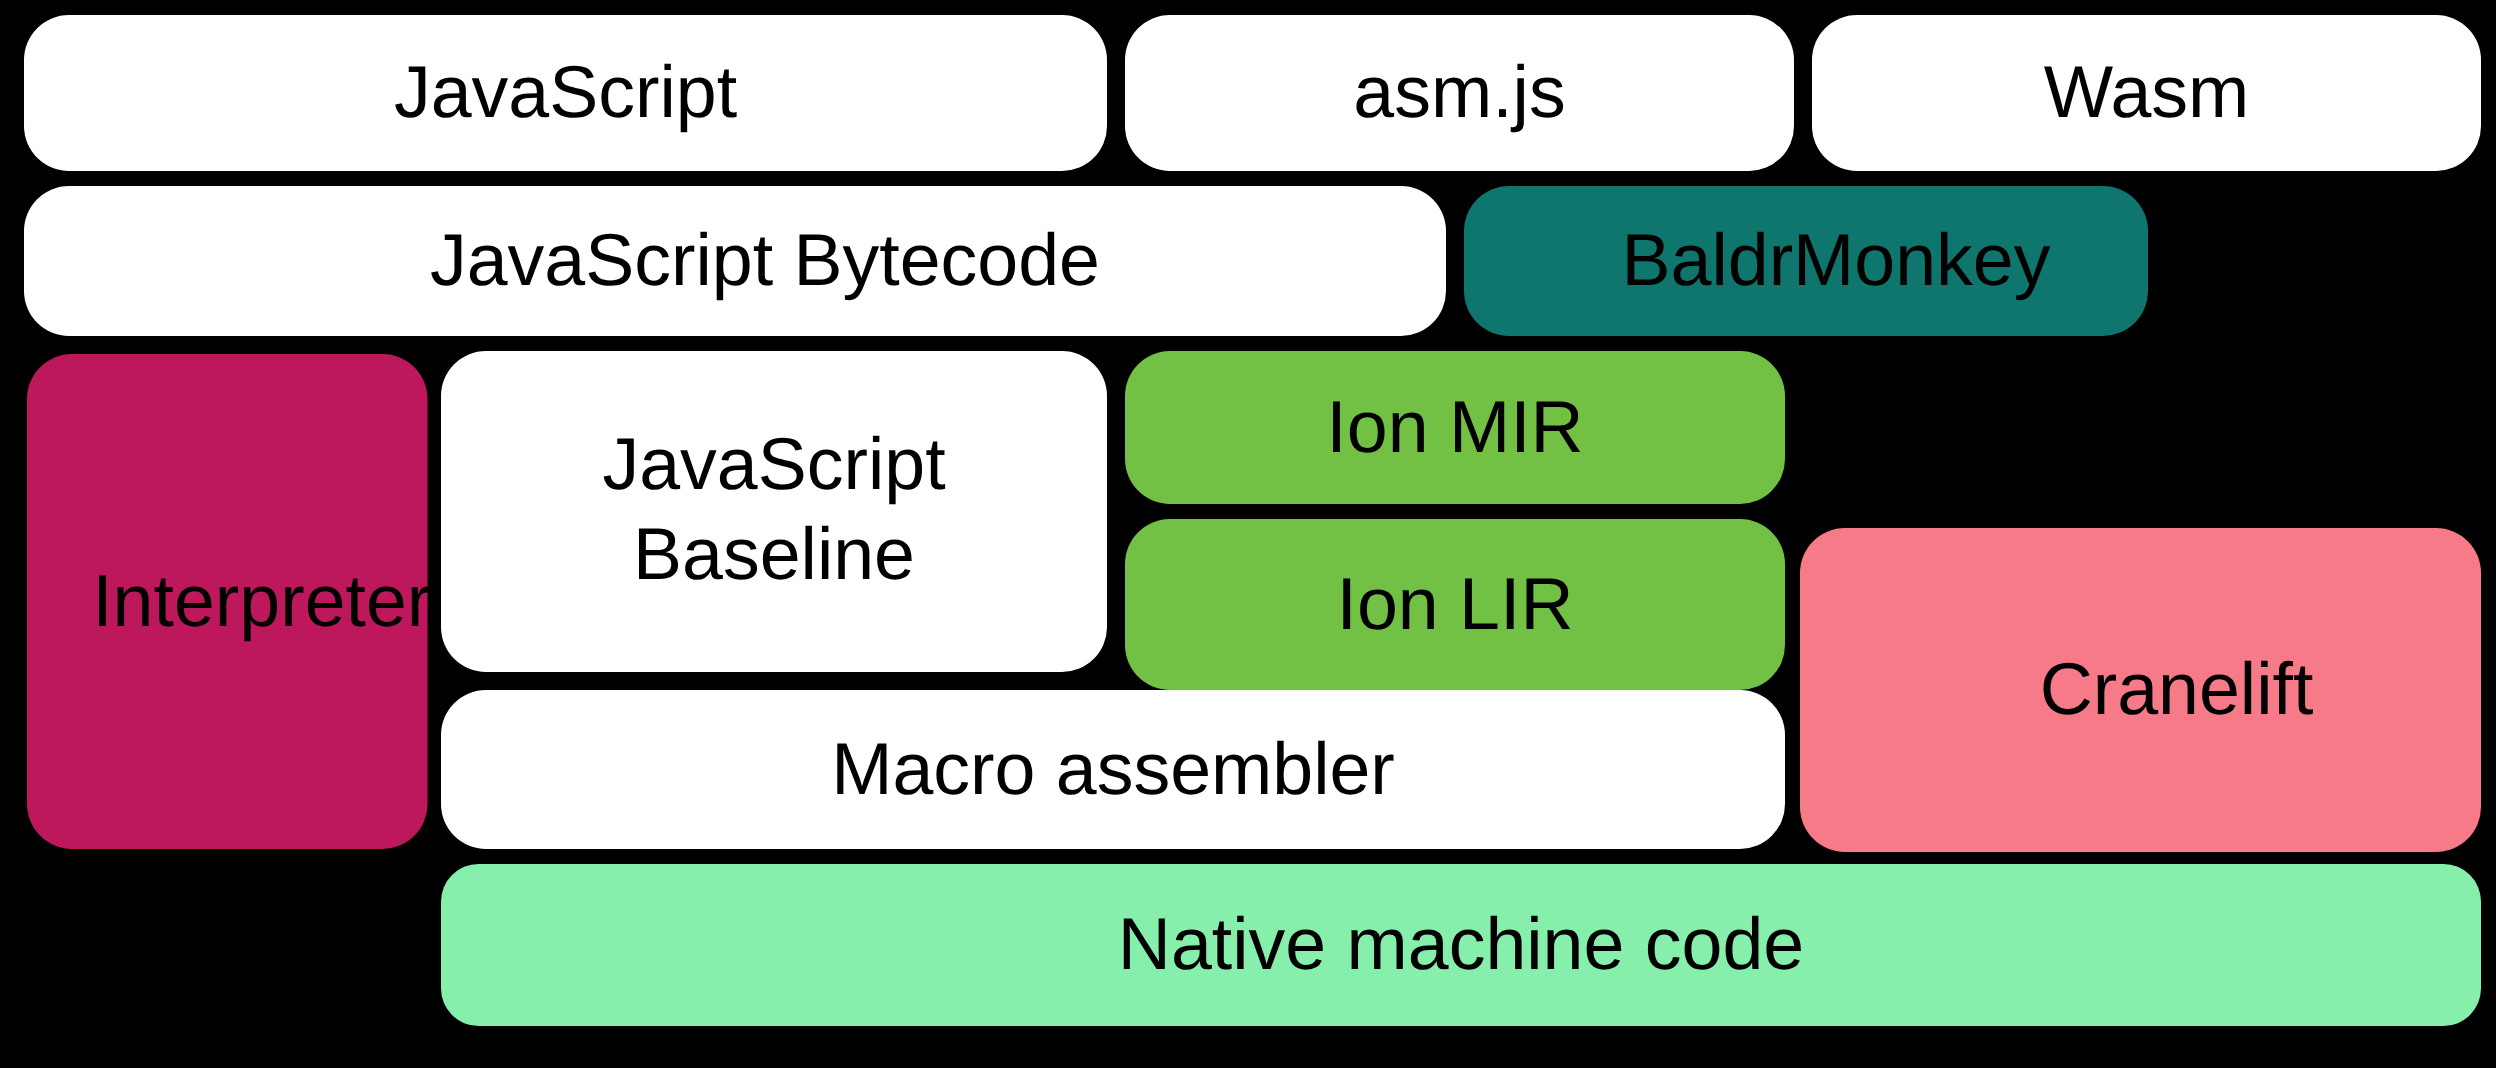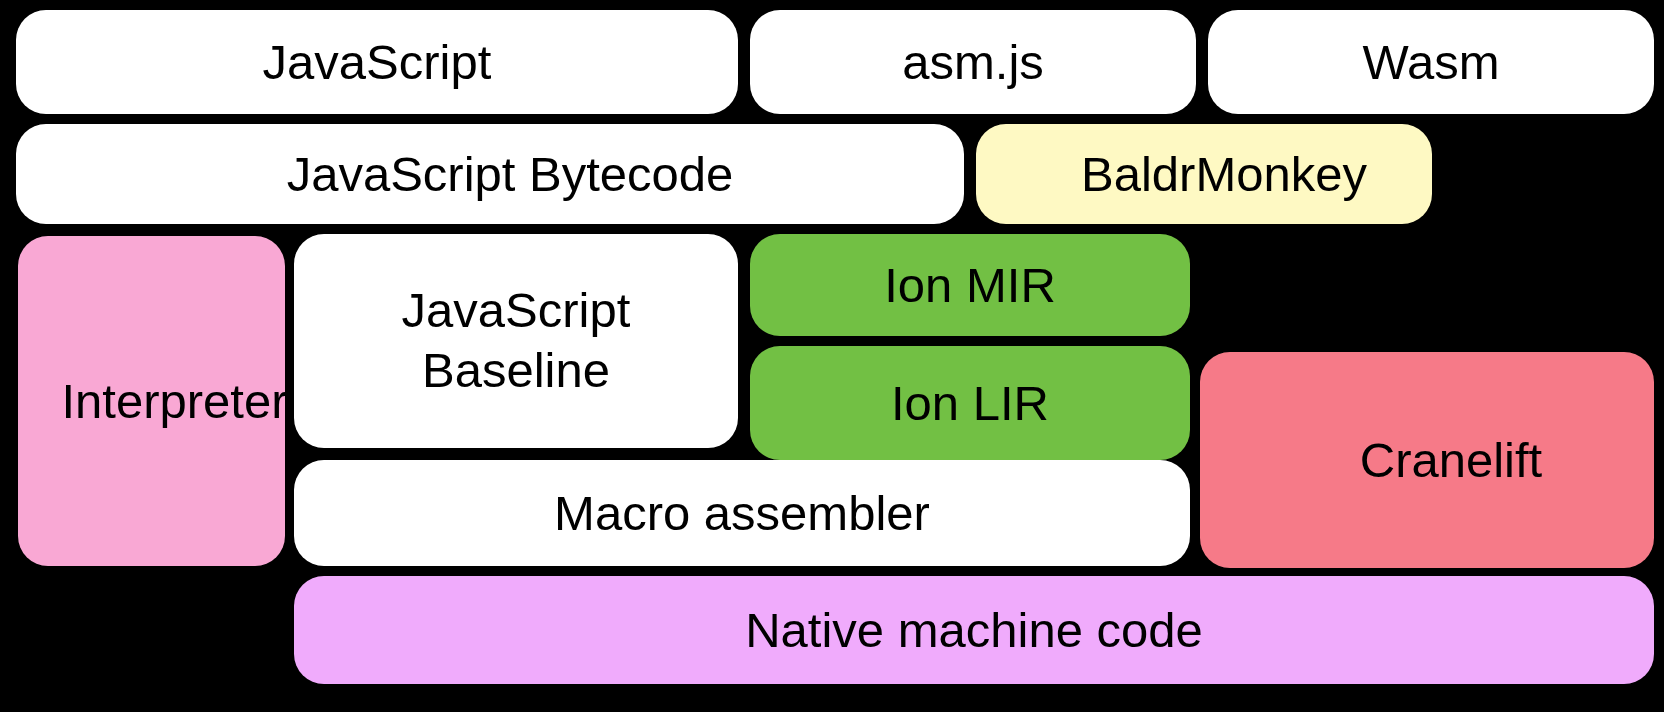--- a/index.html
+++ b/index.html
@@ -63,25 +63,25 @@
   </div>
 
   <div class="node" id="n-wasm" style="background-color: rgb(255, 255, 255);">
     <span class="label">Wasm</span>
   </div>
 
   <div class="node" id="n-bytecode" style="background-color: rgb(255, 255, 255); padding-left: 40px;">
     <span class="label">JavaScript Bytecode</span>
   </div>
 
-  <div class="node" id="n-baldrmonkey" style="background-color: #fef9c3; padding-left: 40px;">
+  <div class="node" id="n-baldrmonkey" style="background-color: #0f766e; padding-left: 40px;">
     <span class="label">BaldrMonkey</span>
   </div>
 
-  <div class="node" id="n-interpreter" style="background-color: #f9a8d4; padding-left: 46px;">
+  <div class="node" id="n-interpreter" style="background-color: #be185d; padding-left: 46px;">
     <span class="label">Interpreter</span>
   </div>
 
   <div class="node" id="n-baseline" style="background-color: rgb(255, 255, 255);">
     <span class="label">JavaScript</span>
     <span class="label">Baseline</span>
   </div>
 
   <div class="node" id="n-ionmir" style="background-color: rgb(114, 192, 68);">
     <span class="label">Ion MIR</span>
@@ -92,17 +92,17 @@
   </div>
 
   <div class="node" id="n-cranelift" style="background-color: rgb(246, 122, 136);">
     <span class="label">Cranelift</span>
   </div>
 
   <div class="node" id="n-macro" style="background-color: rgb(255, 255, 255);">
     <span class="label">Macro assembler</span>
   </div>
 
-  <div class="node" id="n-native" style="background-color: #f0abfc;">
+  <div class="node" id="n-native" style="background-color: #86efac; border-radius: 25px;">
     <span class="label">Native machine code</span>
   </div>
 
 </div>
 
 </body></html>

